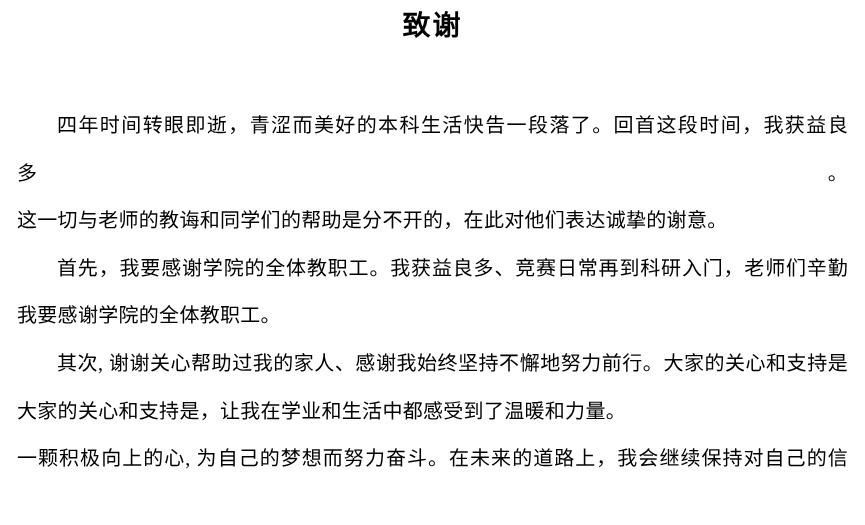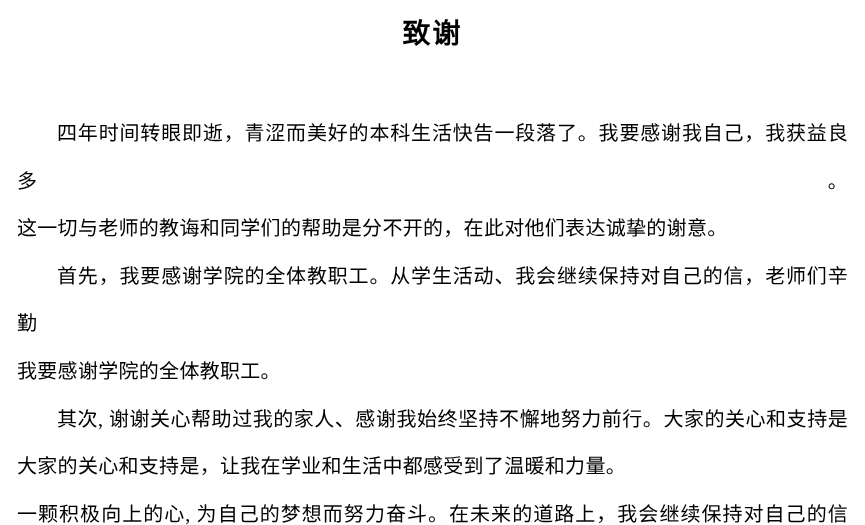--- a/index.html
+++ b/index.html
@@ -5,21 +5,21 @@
   html, body {
     margin: 0;
     padding: 0;
     background: #ffffff;
   }
   .page {
     position: relative;
     width: 865px;
     height: 525px;
     box-sizing: border-box;
-    padding: 8px 17px;
+    padding: 0 17px;
     background: #ffffff;
     color: #000000;
     font-family: "Liberation Serif", "DejaVu Serif", serif;
     overflow: hidden;
     border-radius: 15px;
   }
   .doc-title {
     margin: 6px 0 0 0;
     font-size: 28px;
     font-weight: 700;
@@ -53,26 +53,26 @@
 </head>
 <body>
 
 <div class="page">
 
   <h1 class="doc-title">致谢</h1>
 
   <div class="doc-body">
 
     <div class="paragraph">
-      <div class="line indent fill">四年时间转眼即逝，青涩而美好的本科生活快告一段落了。我要感谢我自己，我获益良多。</div>
+      <div class="line indent fill">四年时间转眼即逝，青涩而美好的本科生活快告一段落了。回首这段时间，我获益良多。</div>
       <div class="line">这一切与老师的教诲和同学们的帮助是分不开的，在此对他们表达诚挚的谢意。</div>
     </div>
 
     <div class="paragraph">
-      <div class="line indent fill">首先，我要感谢学院的全体教职工。从学生活动、我会继续保持对自己的信，老师们辛勤</div>
+      <div class="line indent fill">首先，我要感谢学院的全体教职工。我获益良多、竞赛日常再到科研入门，老师们辛勤</div>
       <div class="line">我要感谢学院的全体教职工。</div>
     </div>
 
     <div class="paragraph">
       <div class="line indent fill">其次, 谢谢关心帮助过我的家人、感谢我始终坚持不懈地努力前行。大家的关心和支持是</div>
       <div class="line">大家的关心和支持是，让我在学业和生活中都感受到了温暖和力量。</div>
     </div>
 
     <div class="paragraph">
       <div class="line fill">一颗积极向上的心, 为自己的梦想而努力奋斗。在未来的道路上，我会继续保持对自己的信</div>

